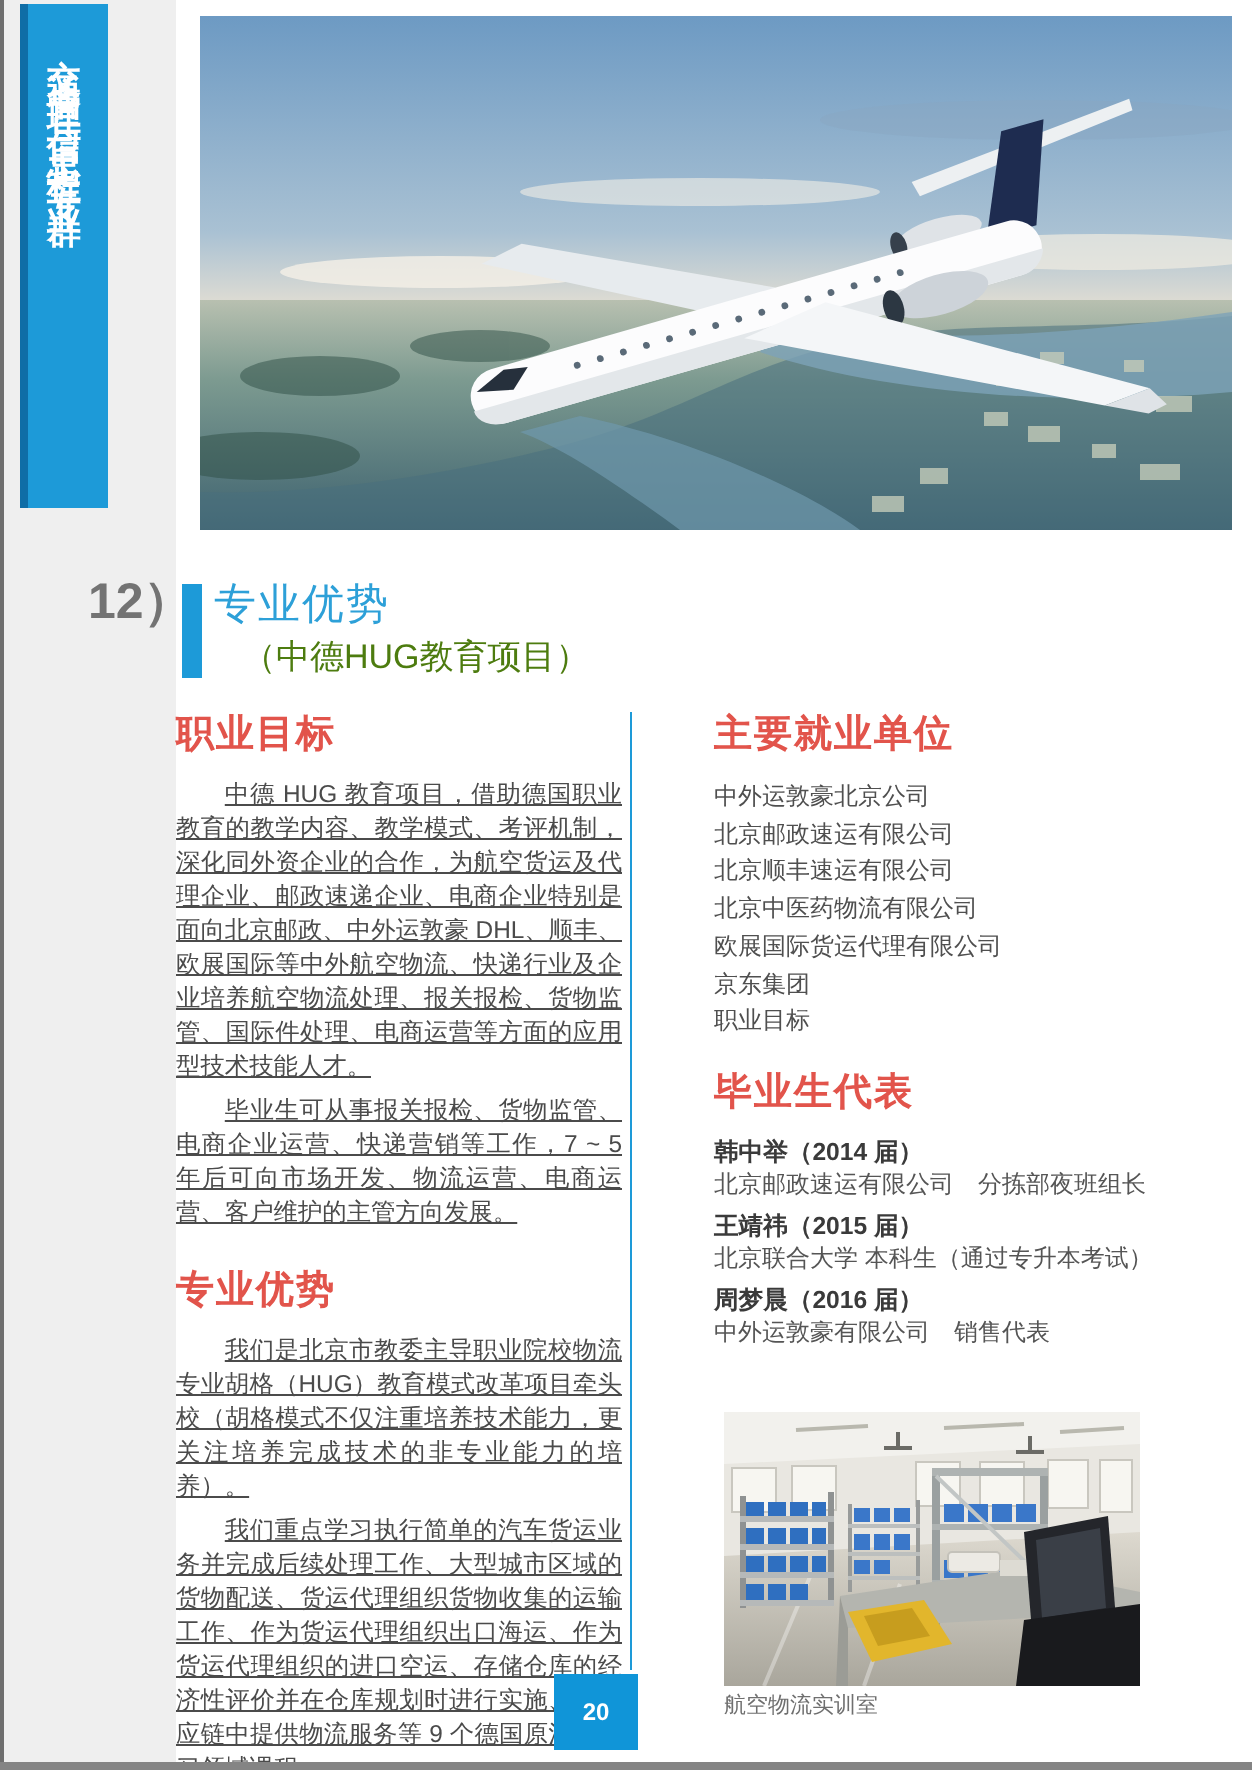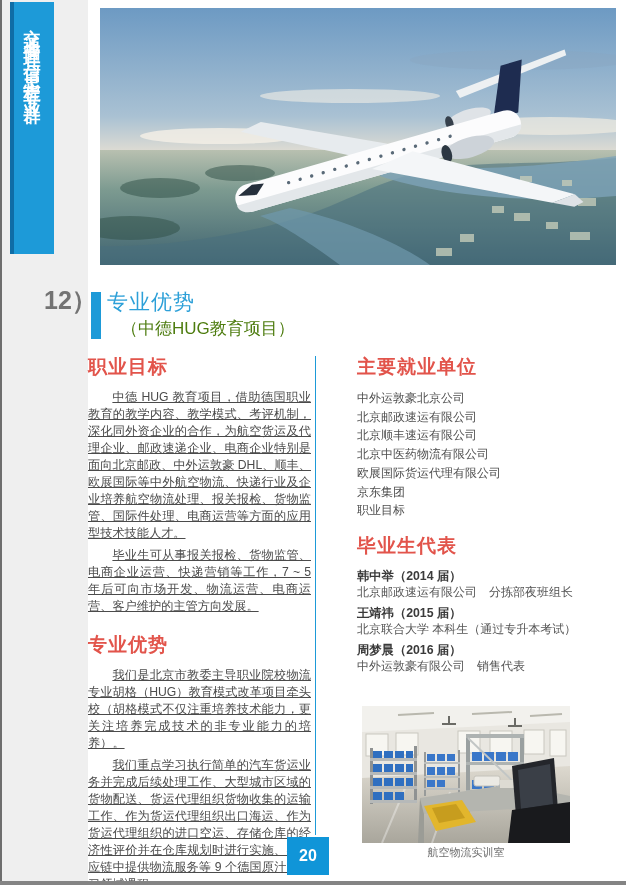--- a/index.html
+++ b/index.html
@@ -46,26 +46,26 @@
   p.body{font-size:12.2px;line-height:17px;color:#4b4b4b;text-align:justify;text-indent:2em;margin:0 0 5px 0;text-decoration:underline;}
   ul.emp{list-style:none;margin:0;padding:0;}
   ul.emp li{font-size:12px;line-height:18.7px;color:#4f4f4f;}
   .grad-h{margin-top:13px !important;}
   .entry{margin:0 0 5px 0;}
   .entry .name{font-size:12.3px;font-weight:bold;color:#3a3a3a;line-height:16px;}
   .entry .detail{font-size:12px;color:#555555;line-height:16px;}
 
   
   .lab-photo{position:absolute;left:362px;top:706px;width:208px;height:137px;overflow:hidden;}
-  .photo-caption{position:absolute;left:362px;top:845px;width:208px;text-align:center;font-size:11px;color:#6f6f6f;}
+  .photo-caption{position:absolute;left:362px;top:845px;width:208px;text-align:left;font-size:11px;color:#6f6f6f;}
 
   
   .page-badge{
-    position:absolute;left:287px;top:837px;width:42px;height:38px;
-    background:#1095d8;color:#ffffff;font-size:16px;font-weight:bold;
+    position:absolute;left:277px;top:837px;width:42px;height:38px;
+    background:#1095d8;color:#ffffff;font-size:12px;font-weight:bold;
     display:flex;align-items:center;justify-content:center;
   }
   .bottom-bar{position:absolute;left:0;bottom:0;width:100%;height:4px;background:#848484;}
 </style>
 </head>
 <body>
 
 <div class="page">
 
   <div class="left-edge"></div>

